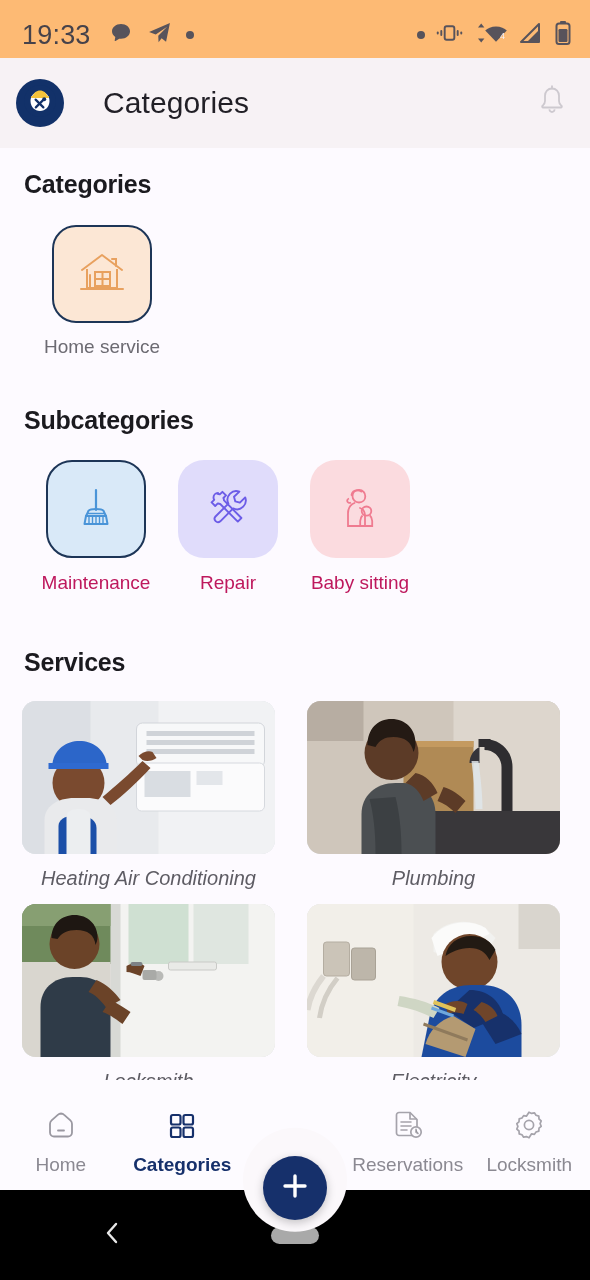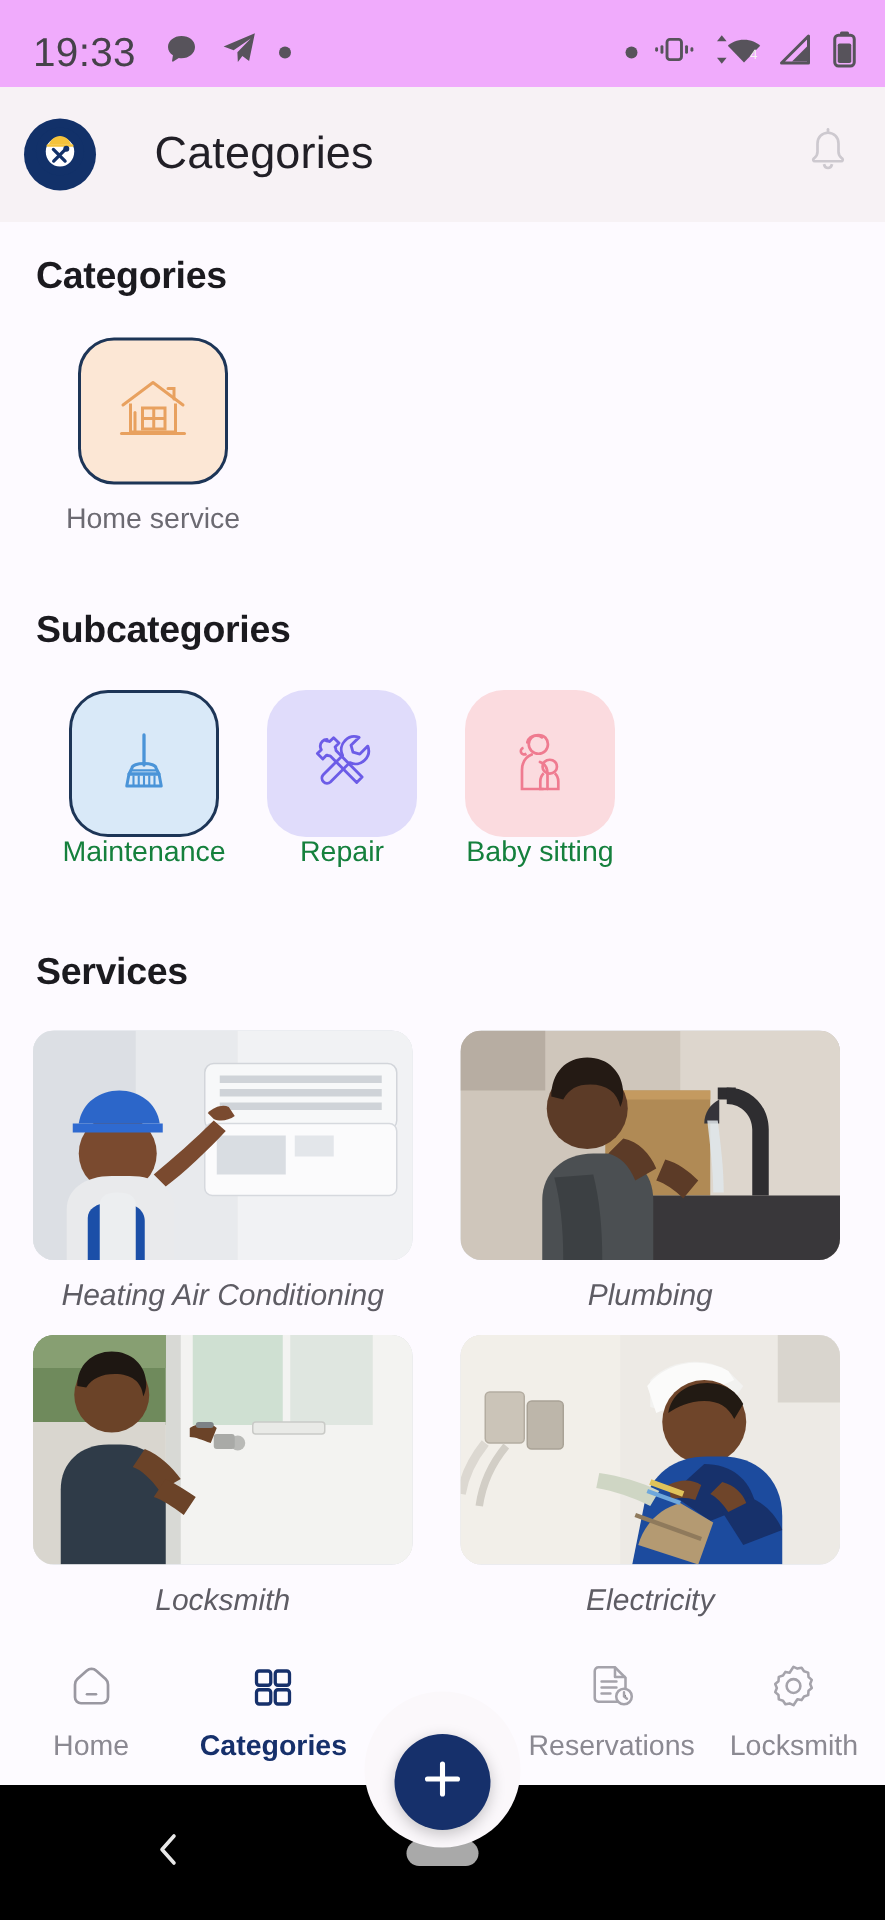--- a/index.html
+++ b/index.html
@@ -12,21 +12,21 @@
   #phone {
     position: relative;
     width: 590px; height: 1280px;
     background: #fdf9fd;
     overflow: hidden;
   }
 
   
   .statusbar {
     position: absolute; top: 0; left: 0; right: 0; height: 58px;
-    background: #f0abfc;
+    background: #fdba74;
     display: flex; align-items: center;
     padding: 12px 18px 0 22px;
   }
   .sb-clock {
     font-size: 27px; color: #46424a; letter-spacing: .2px;
     font-family: "Liberation Sans", sans-serif;
   }
   .sb-left-icons { display: flex; align-items: center; gap: 14px; margin-left: 18px; }
   .sb-spacer { flex: 1; }
   .sb-right-icons { display: flex; align-items: center; gap: 11px; }
@@ -76,21 +76,21 @@
 
   
   .sub-wrap { padding-top: 48px; }
   .sub-row { display: flex; padding: 25px 0 0 46px; gap: 32px; }
   .sub-item { display: flex; flex-direction: column; align-items: center; width: 100px; }
   .sub-tile {
     width: 100px; height: 98px; border-radius: 26px;
     display: flex; align-items: center; justify-content: center;
   }
   .sub-tile.selected { border: 2px solid #1d3557; }
-  .sub-label { font-size: 19px; color: #15803d; white-space: nowrap; }
+  .sub-label { margin-top: 14px; font-size: 19px; color: #be185d; white-space: nowrap; }
 
   
   .svc-wrap { padding-top: 54px; }
   .svc-grid {
     display: grid; grid-template-columns: 1fr 1fr;
     column-gap: 32px; row-gap: 14px;
     padding: 24px 30px 0 22px;
   }
   .svc-card { display: flex; flex-direction: column; align-items: center; }
   .svc-photo {

